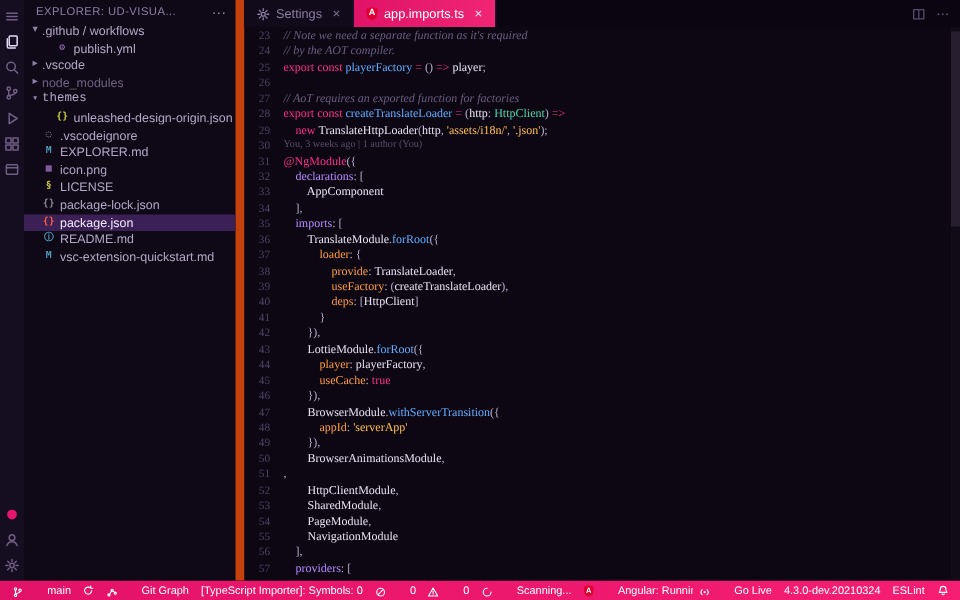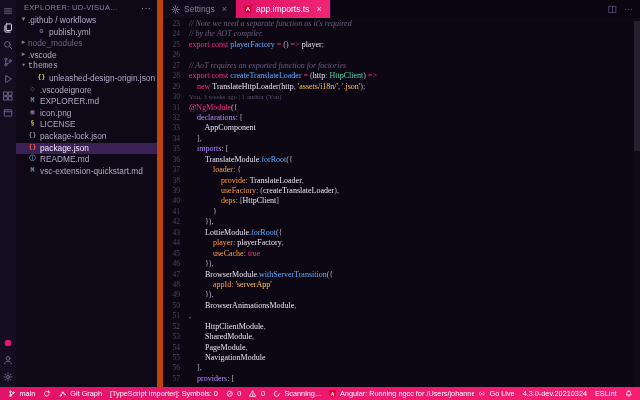--- a/index.html
+++ b/index.html
@@ -52,21 +52,21 @@
   .tk.pun{color:#b5abc8}
   .tk.typ{color:#4fd6a8}
   .tk.lens{color:#584e6e;font-size:6.8px;font-style:normal}
   .scrollbar{position:absolute;right:0;top:18px;bottom:0;width:6px;background:rgba(255,255,255,.02);cursor:pointer}
   .scroll-thumb{position:absolute;right:0;top:3px;width:6px;height:130px;background:rgba(190,170,220,.13)}
 
   
   .statusbar{height:13px;background:linear-gradient(90deg,#e31269,#f51e72);display:flex;align-items:center;padding:0 4px;font-size:7.3px;color:#fff}
   .sb-left{display:flex;align-items:center;flex:1;min-width:0;overflow:hidden}
   .sb-right{display:flex;align-items:center;margin-left:auto;flex-shrink:0}
-  .sb-item{display:flex;align-items:center;gap:4px;padding:0 4px;white-space:nowrap;cursor:pointer}
+  .sb-item{display:flex;align-items:flex-end;gap:16px;padding:0 4px;white-space:nowrap;cursor:pointer}
   .sb-item svg{width:7.5px;height:7.5px;flex-shrink:0}
   .sb-item .shield{width:7px;height:8px;font-size:5px}
 </style>
 </head>
 <body>
 
 <div class="app">
   <div class="activitybar">
     <div class="ab-group">
         <div class="ab-icon">
@@ -164,27 +164,27 @@
     <div class="tree">
         <div class="tree-row" style="padding-left: 3px;">
           <span class="tree-chevron">▾</span>
           <span class="tree-label">.github / workflows</span>
         </div>
         <div class="tree-row" style="padding-left: 12px;">
           <span class="tree-chevron"></span>
           <span class="tree-glyph" style="color:#a074c4">⚙</span>
           <span class="tree-label">publish.yml</span>
         </div>
+        <div class="tree-row" style="padding-left: 3px;">
+          <span class="tree-chevron">▸</span>
+          <span class="tree-label">.vscode</span>
+        </div>
         <div class="tree-row dim" style="padding-left: 3px;">
           <span class="tree-chevron">▸</span>
           <span class="tree-label">node_modules</span>
-        </div>
-        <div class="tree-row" style="padding-left: 3px;">
-          <span class="tree-chevron">▸</span>
-          <span class="tree-label">.vscode</span>
         </div>
         <div class="tree-row" style="padding-left: 3px; font-family: Liberation Mono, monospace;">
           <span class="tree-chevron">▾</span>
           <span class="tree-label">themes</span>
         </div>
         <div class="tree-row" style="padding-left: 12px;">
           <span class="tree-chevron"></span>
           <span class="tree-glyph" style="color:#cbcb41">{}</span>
           <span class="tree-label">unleashed-design-origin.json</span>
         </div>

